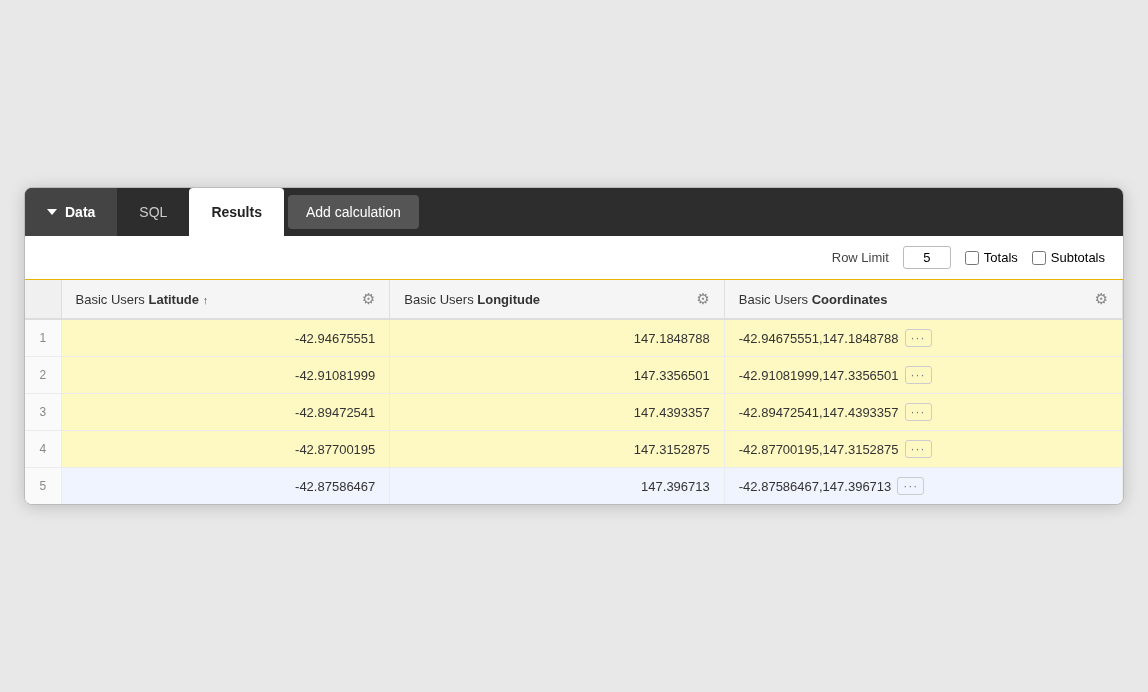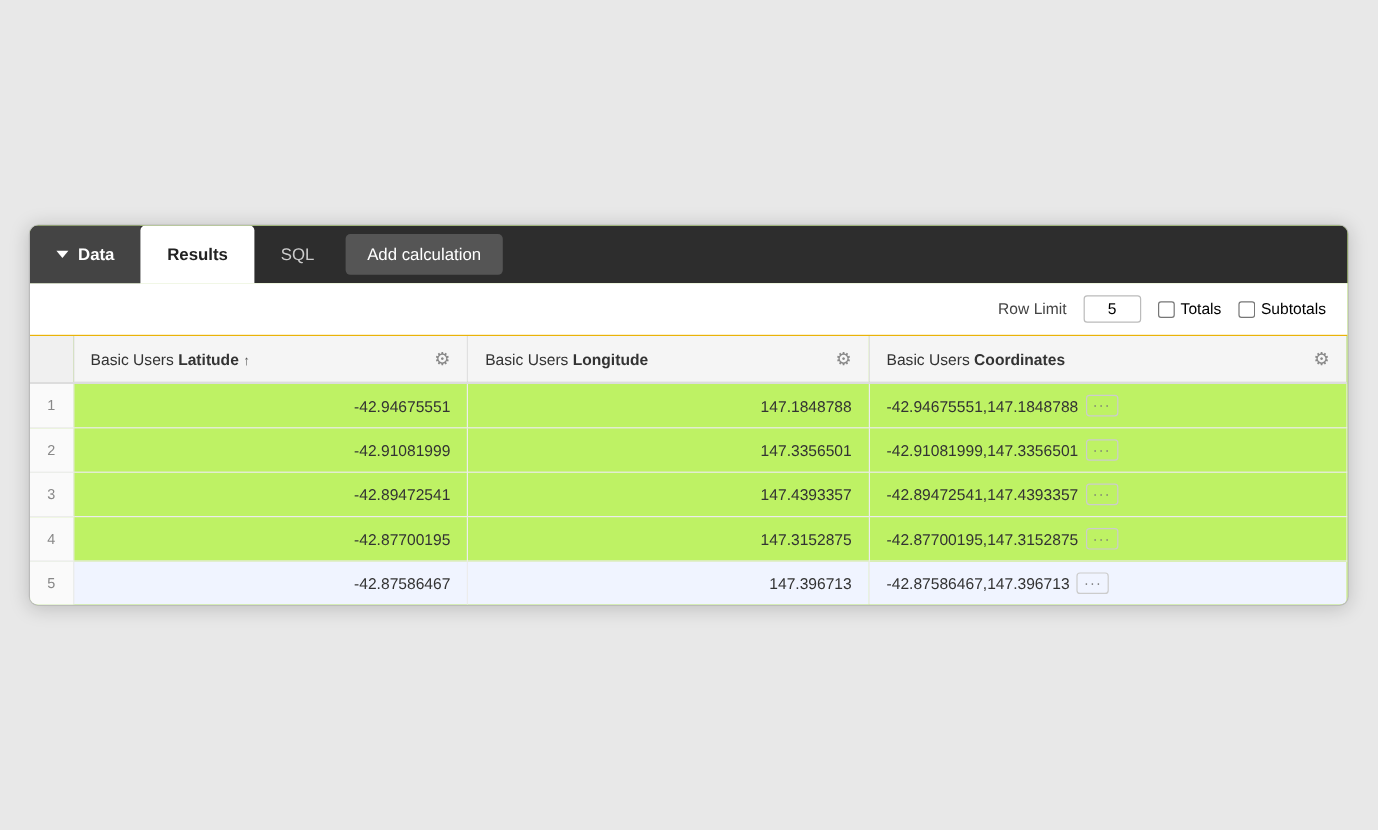--- a/index.html
+++ b/index.html
@@ -8,21 +8,21 @@
       font-family: -apple-system, BlinkMacSystemFont, 'Segoe UI', sans-serif;
       font-size: 13px;
       display: flex;
       justify-content: center;
       align-items: center;
       width: 1148px;
       height: 692px;
     }
     .window {
       width: 1100px;
-      background: #bef264;
+      background: #fef9c3;
       border: 1.5px solid #bbb;
       border-radius: 8px;
       overflow: hidden;
       box-shadow: 0 2px 16px rgba(0,0,0,0.18);
     }
     
     .tab-bar {
       background: #2d2d2d;
       display: flex;
       align-items: center;
@@ -202,25 +202,25 @@
 </head>
 <body>
 
 <div class="window">
 
   <div class="tab-bar">
     <div class="tab-item data-tab">
       <span class="chevron-down"></span>
       <span>Data</span>
     </div>
+    <div class="tab-item">
+      <span>SQL</span>
+    </div>
     <div class="tab-item active">
       <span>Results</span>
-    </div>
-    <div class="tab-item">
-      <span>SQL</span>
     </div>
     <div class="tab-item add-calc">
       <span>Add calculation</span>
     </div>
   </div>
 
   <div class="toolbar">
     <span class="toolbar-label">Row Limit</span>
     <input class="toolbar-input" type="text" value="5" style="">
     <div class="checkbox-group">

